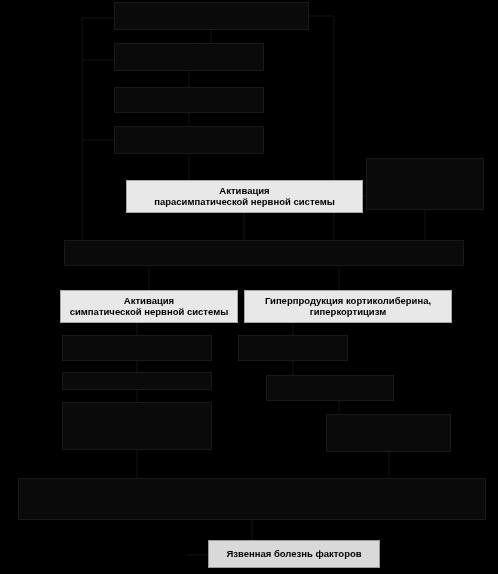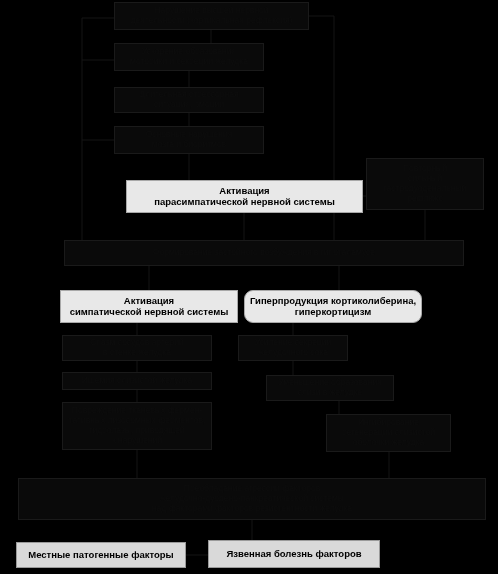--- a/index.html
+++ b/index.html
@@ -106,21 +106,21 @@
   <div class="node dark" style="left:362px;top:158px;width:118px;height:52px;">Повторный
 сильный
 гастродуоденальный
 рефлюкс</div>
 
   <div class="node dark" style="left:60px;top:240px;width:400px;height:26px;">Формирование застойного возбуждения в гипоталамусе</div>
 
   <div class="node light" style="left:56px;top:290px;width:178px;height:33px;">Активация
 симпатической нервной системы</div>
 
-  <div class="node light" style="left:240px;top:290px;width:178px;height:33px;border-radius:9px;">Гиперпродукция кортиколиберина,
+  <div class="node light" style="left:240px;top:290px;width:208px;height:33px;">Гиперпродукция кортиколиберина,
 гиперкортицизм</div>
 
   <div class="node dark" style="left:58px;top:335px;width:150px;height:26px;">Спазм сосудов артерий
 в стенке желудка</div>
 
   <div class="node dark" style="left:58px;top:372px;width:150px;height:18px;">Ишемия слизистой желудка</div>
 
   <div class="node dark" style="left:58px;top:402px;width:150px;height:48px;">Повреждение тканевых фермен-
 тативных лизосомных ферментов,
 гидролазы, приводящей
@@ -133,17 +133,16 @@
 слизи в желудке</div>
 
   <div class="node dark" style="left:322px;top:414px;width:125px;height:38px;">Ингибирование
 регенерации слизистой
 оболочки желудка</div>
 
   <div class="node dark" style="left:14px;top:478px;width:468px;height:42px;">Преобладание агрессии факторов
 желудочно-дуодено-панкреатической системы
 над факторами факторов резистентности желудка</div>
 
-  <div class="node plain" style="left:12px;top:542px;width:170px;height:26px;">Местные патогенные факторы</div>
 
   <div class="node plain" style="left:204px;top:540px;width:172px;height:28px;">Язвенная болезнь факторов</div>
 
 </div>
 
 </body></html>

